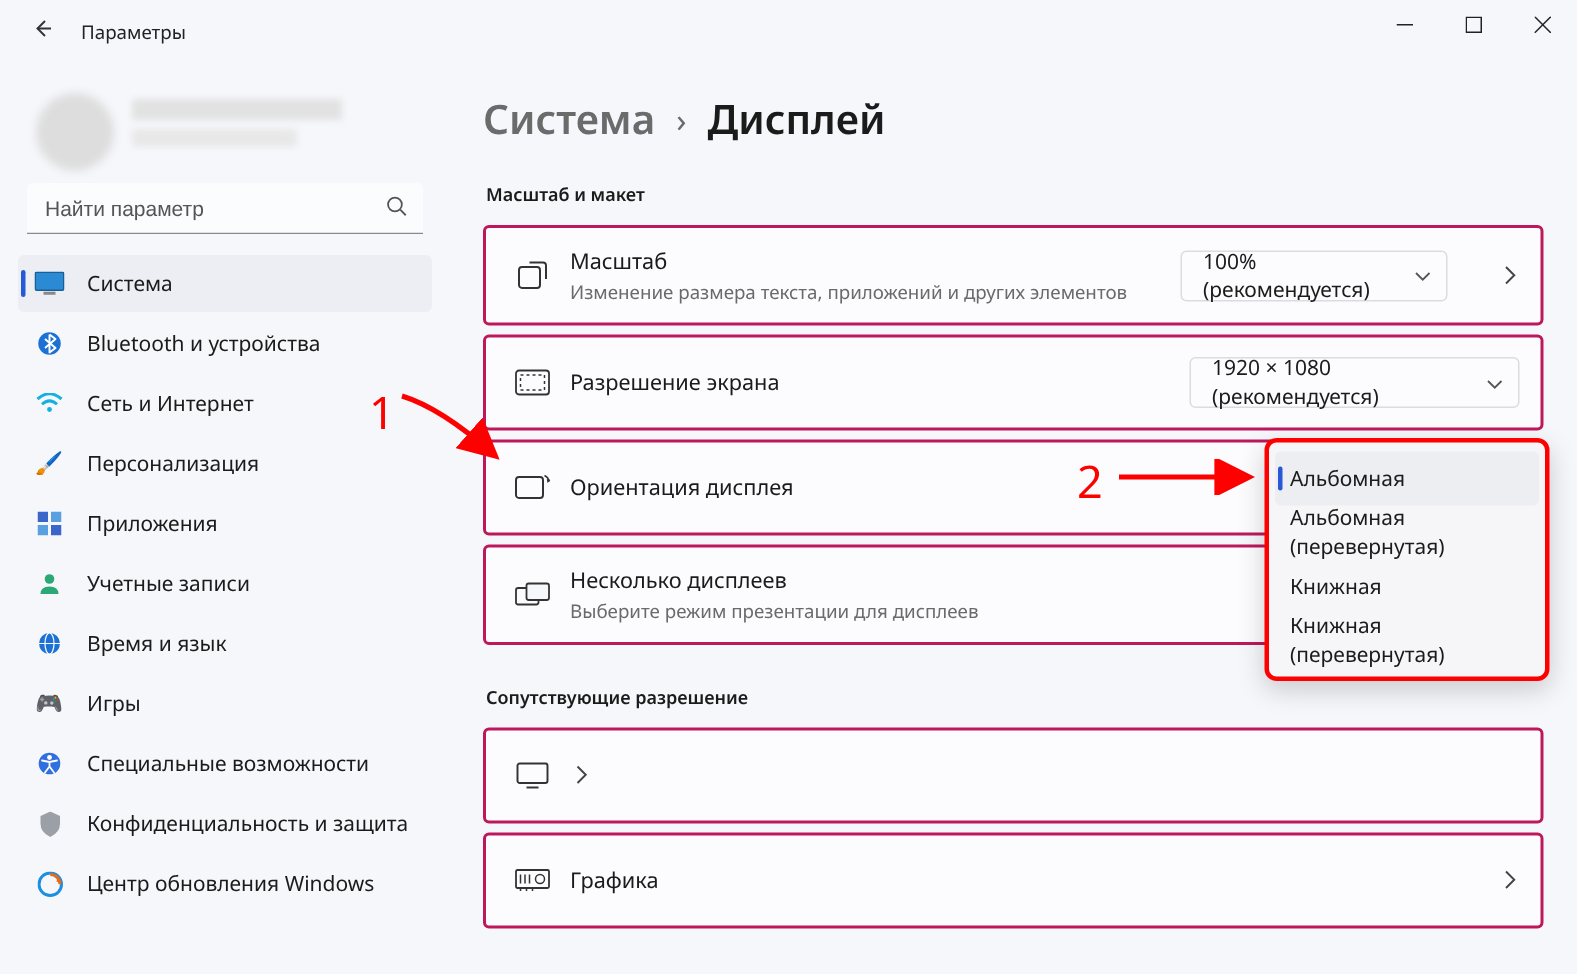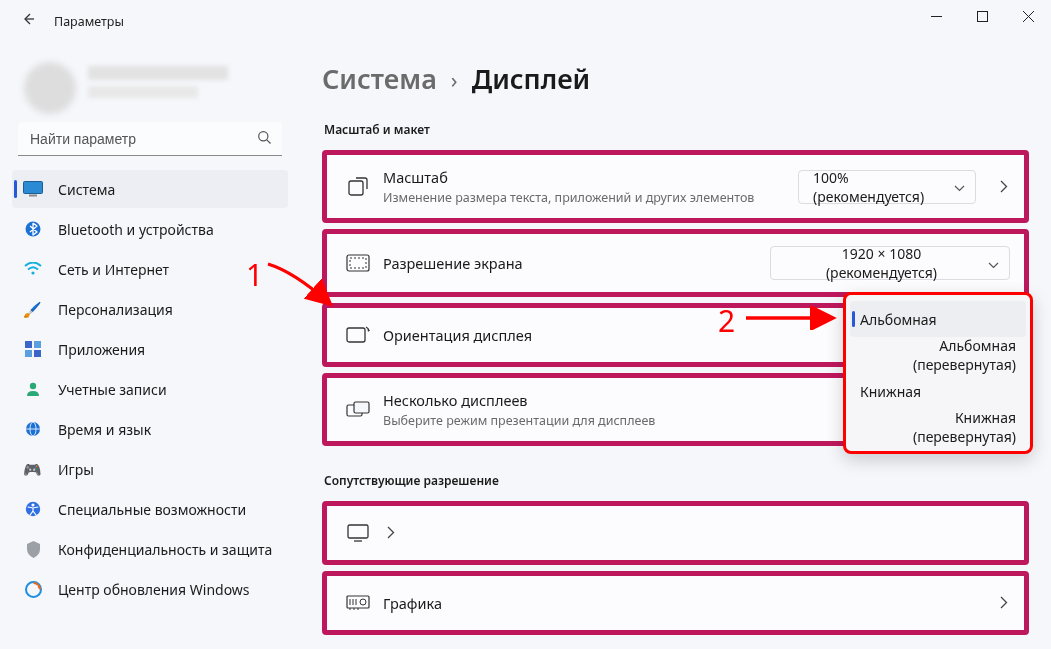--- a/index.html
+++ b/index.html
@@ -58,48 +58,47 @@
 
   .main { flex:1; padding: 18px 22px 0 22px; position:relative; overflow:hidden; }
   .breadcrumb { display:flex; align-items:baseline; gap:14px; margin-bottom:24px; }
   .bc-parent { font-size:27px; font-weight:600; color:#6b6b6b; }
   .bc-sep { font-size:22px; color:#6b6b6b; position:relative; top:-1px;}
   .bc-current { font-size:27px; font-weight:600; color:#1b1b1b; }
 
   .section-title { font-size:12px; font-weight:600; margin: 2px 0 12px 2px; }
 
   .card {
-    background:#fcfcfe; border:5px solid #be185d; border-radius:4px;
+    background:#fcfcfe; border:2px solid #be185d; border-radius:4px;
     display:flex; align-items:center; padding:12px 14px 12px 12px;
     margin-bottom:6px; min-height:64px;
   }
   .card .lead-icon { width:38px; display:flex; justify-content:center; color:#333; }
   .card .body { flex:1; padding-left:6px; }
   .card .body .t { font-size:14.5px; color:#1b1b1b; }
   .card .body .s { font-size:12.5px; color:#6a6a6a; margin-top:2px; }
-  .card .ctrl { display:flex; align-items:center; gap:14px; }
+  .card .ctrl { display:flex; align-items:center; gap:28px; }
   .select {
     height:34px; background:#fcfcfe; border:1px solid #dadce2; border-radius:4px;
     display:flex; align-items:center; padding:0 10px 0 14px; font-size:14px; color:#1b1b1b; gap:10px;
   }
   .chev { color:#555; }
   .go { color:#444; padding:0 2px 0 10px; }
 
   .annot { position:absolute; color:#ff0000; font-weight:400; }
   .annot.num1 { left:246px; top:254px; font-size:30px; }
   .annot.num2 { left:718px; top:300px; font-size:30px; }
   .arrow1 { position:absolute; left:264px; top:258px; pointer-events:none; }
   .arrow2 { position:absolute; left:744px; top:306px; pointer-events:none; }
 
   .dropdown {
     position:absolute; left:843px; top:292px; width:190px;
     background:#f6f6f9; border:3px solid #ff0000; border-radius:8px;
     box-shadow: 0 6px 18px rgba(0,0,0,0.18);
     padding:6px 4px;
-    text-align:right;
   }
   .dropdown .opt {
     height:36px; display:flex; align-items:center; padding:0 10px; font-size:14px;
     border-radius:4px; position:relative;
   }
   .dropdown .opt.sel { background:#edeef2; }
   .dropdown .opt.sel::before {
     content:""; position:absolute; left:2px; top:10px; bottom:10px; width:3px;
     background:#2658d8; border-radius:2px;
   }
@@ -294,21 +293,21 @@
       <div class="lead-icon">
         <svg width="24" height="18" viewBox="0 0 24 18">
             <rect x="1" y="1" width="22" height="16" rx="2" fill="none" stroke="#333" stroke-width="1.2"></rect>
             <rect x="4" y="4" width="16" height="10" fill="none" stroke="#333" stroke-width="1" stroke-dasharray="2 2"></rect>
           </svg>
       </div>
       <div class="body">
         <div class="t">Разрешение экрана</div>
       </div>
       <div class="ctrl">
-        <div class="select" style="width:240px;text-align:center;">
+        <div class="select" style="width:220px;">
           <span>1920 × 1080 (рекомендуется)</span>
           <span class="chev">
             <svg width="11" height="7" viewBox="0 0 11 7">
                 <path d="M1 1 L5.5 5.5 L10 1" fill="none" stroke="#555" stroke-width="1.2"></path>
               </svg>
           </span>
         </div>
       </div>
     </div>
 

